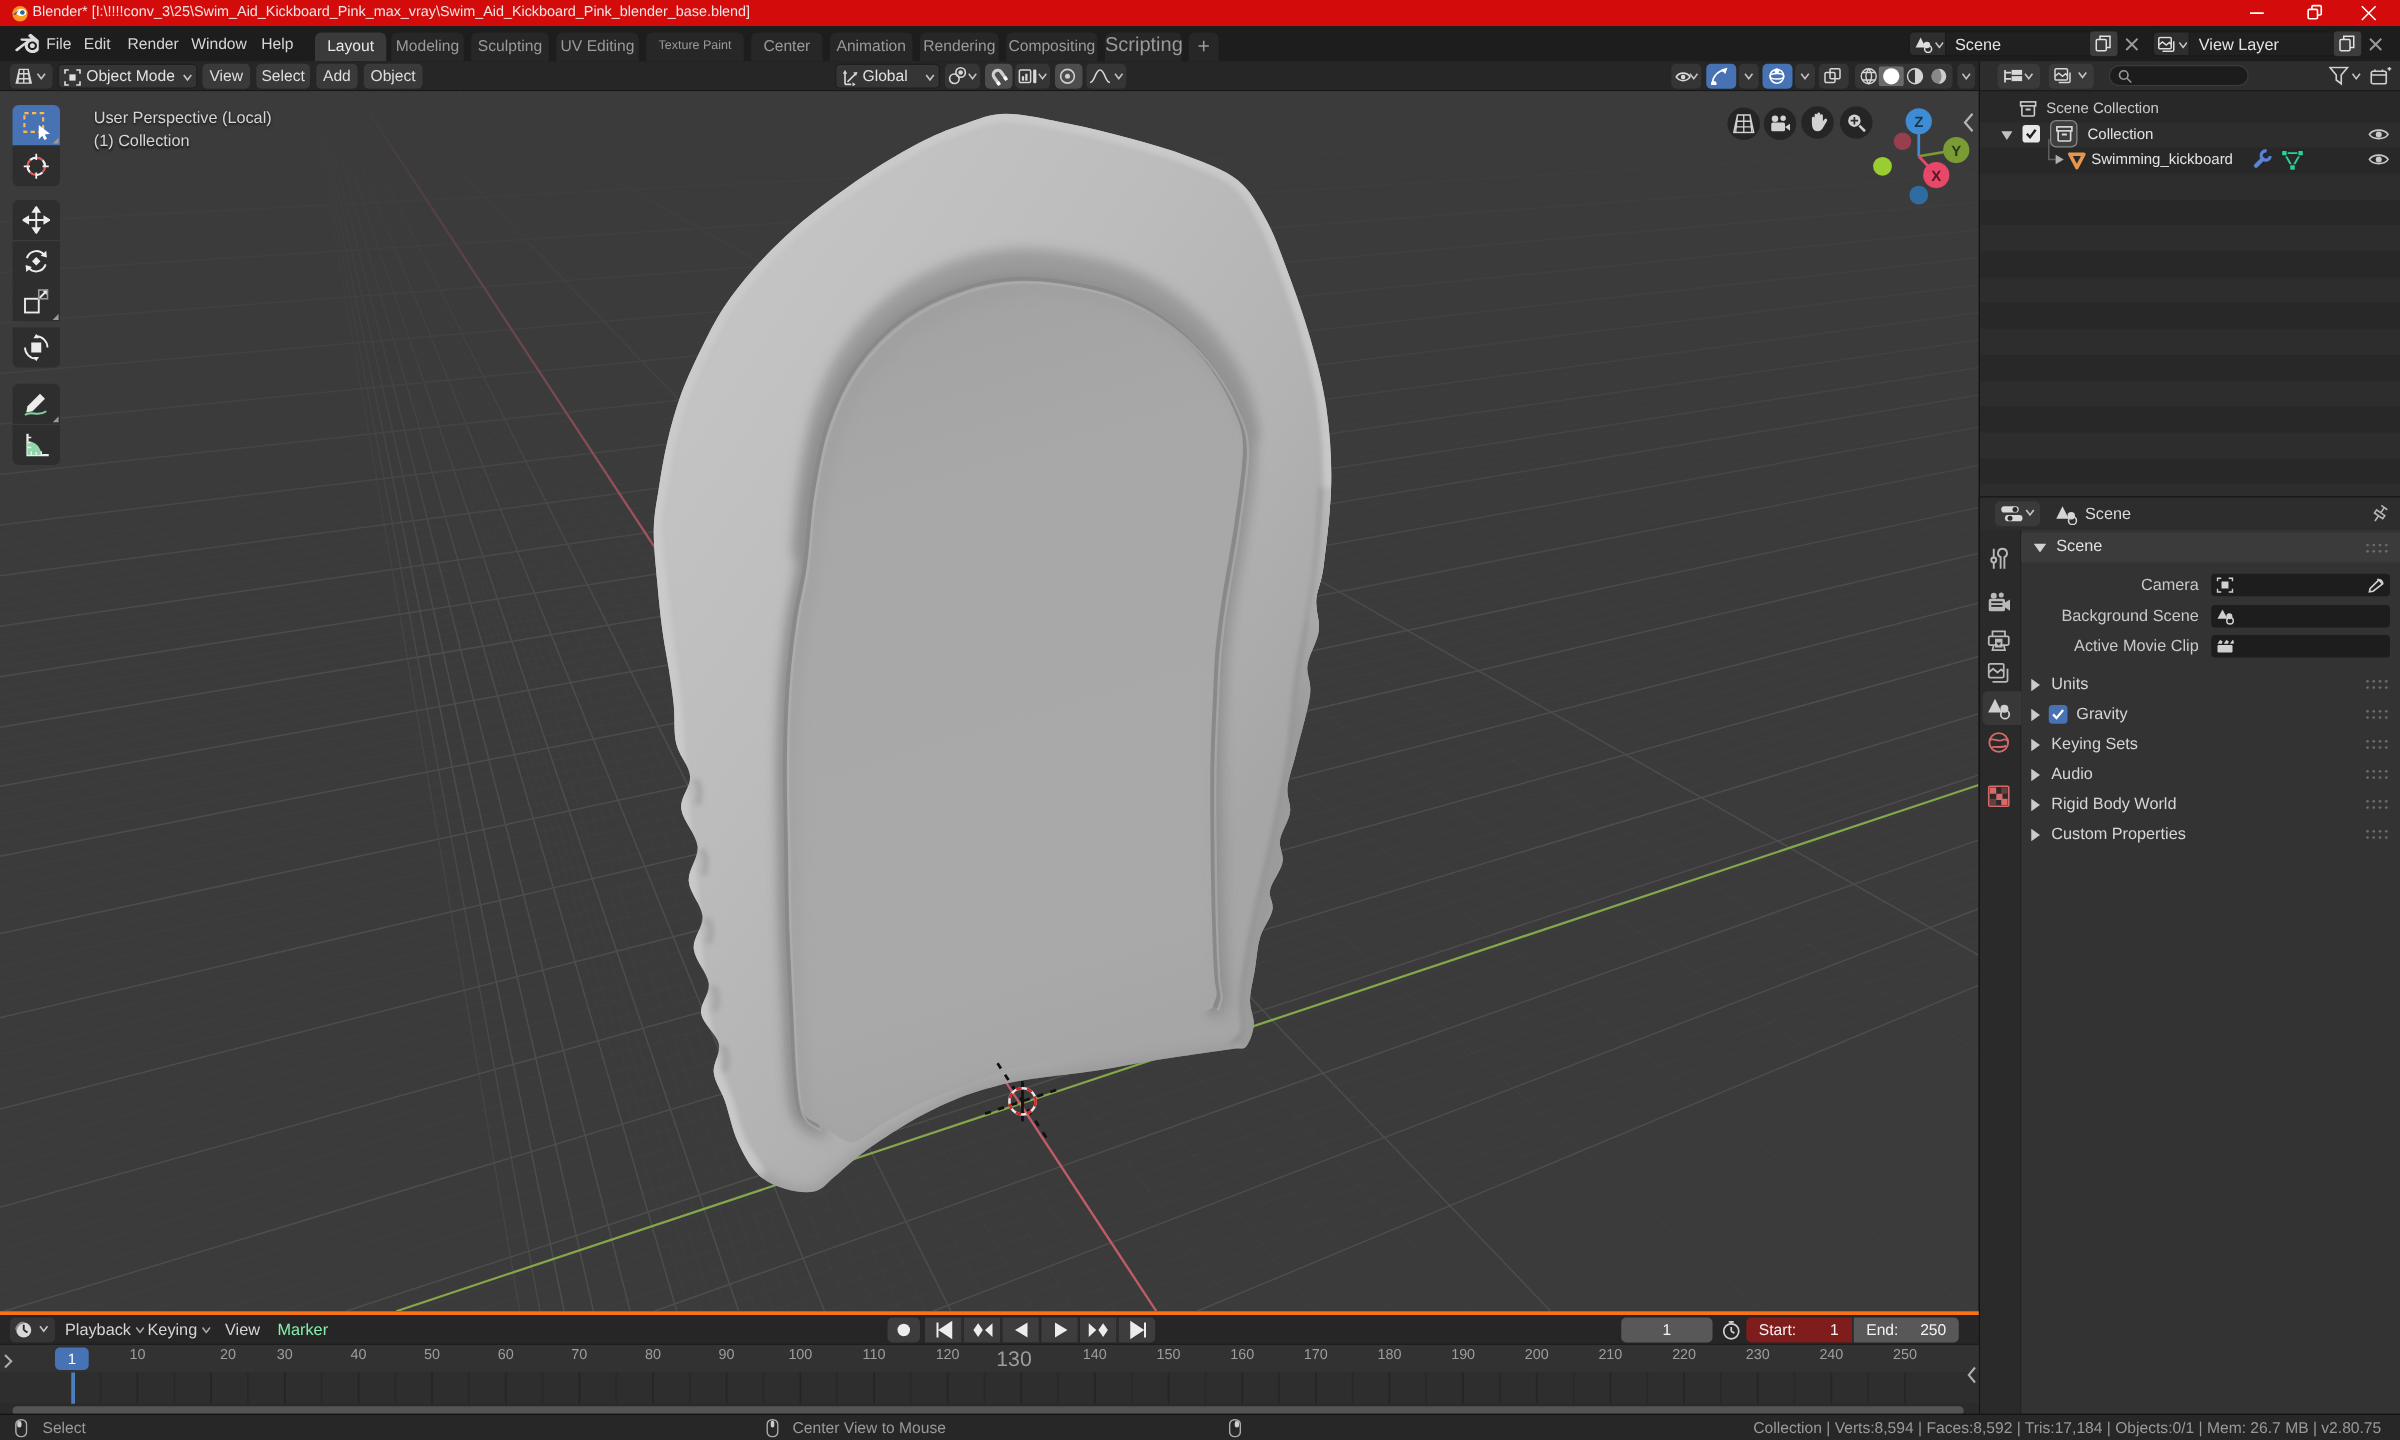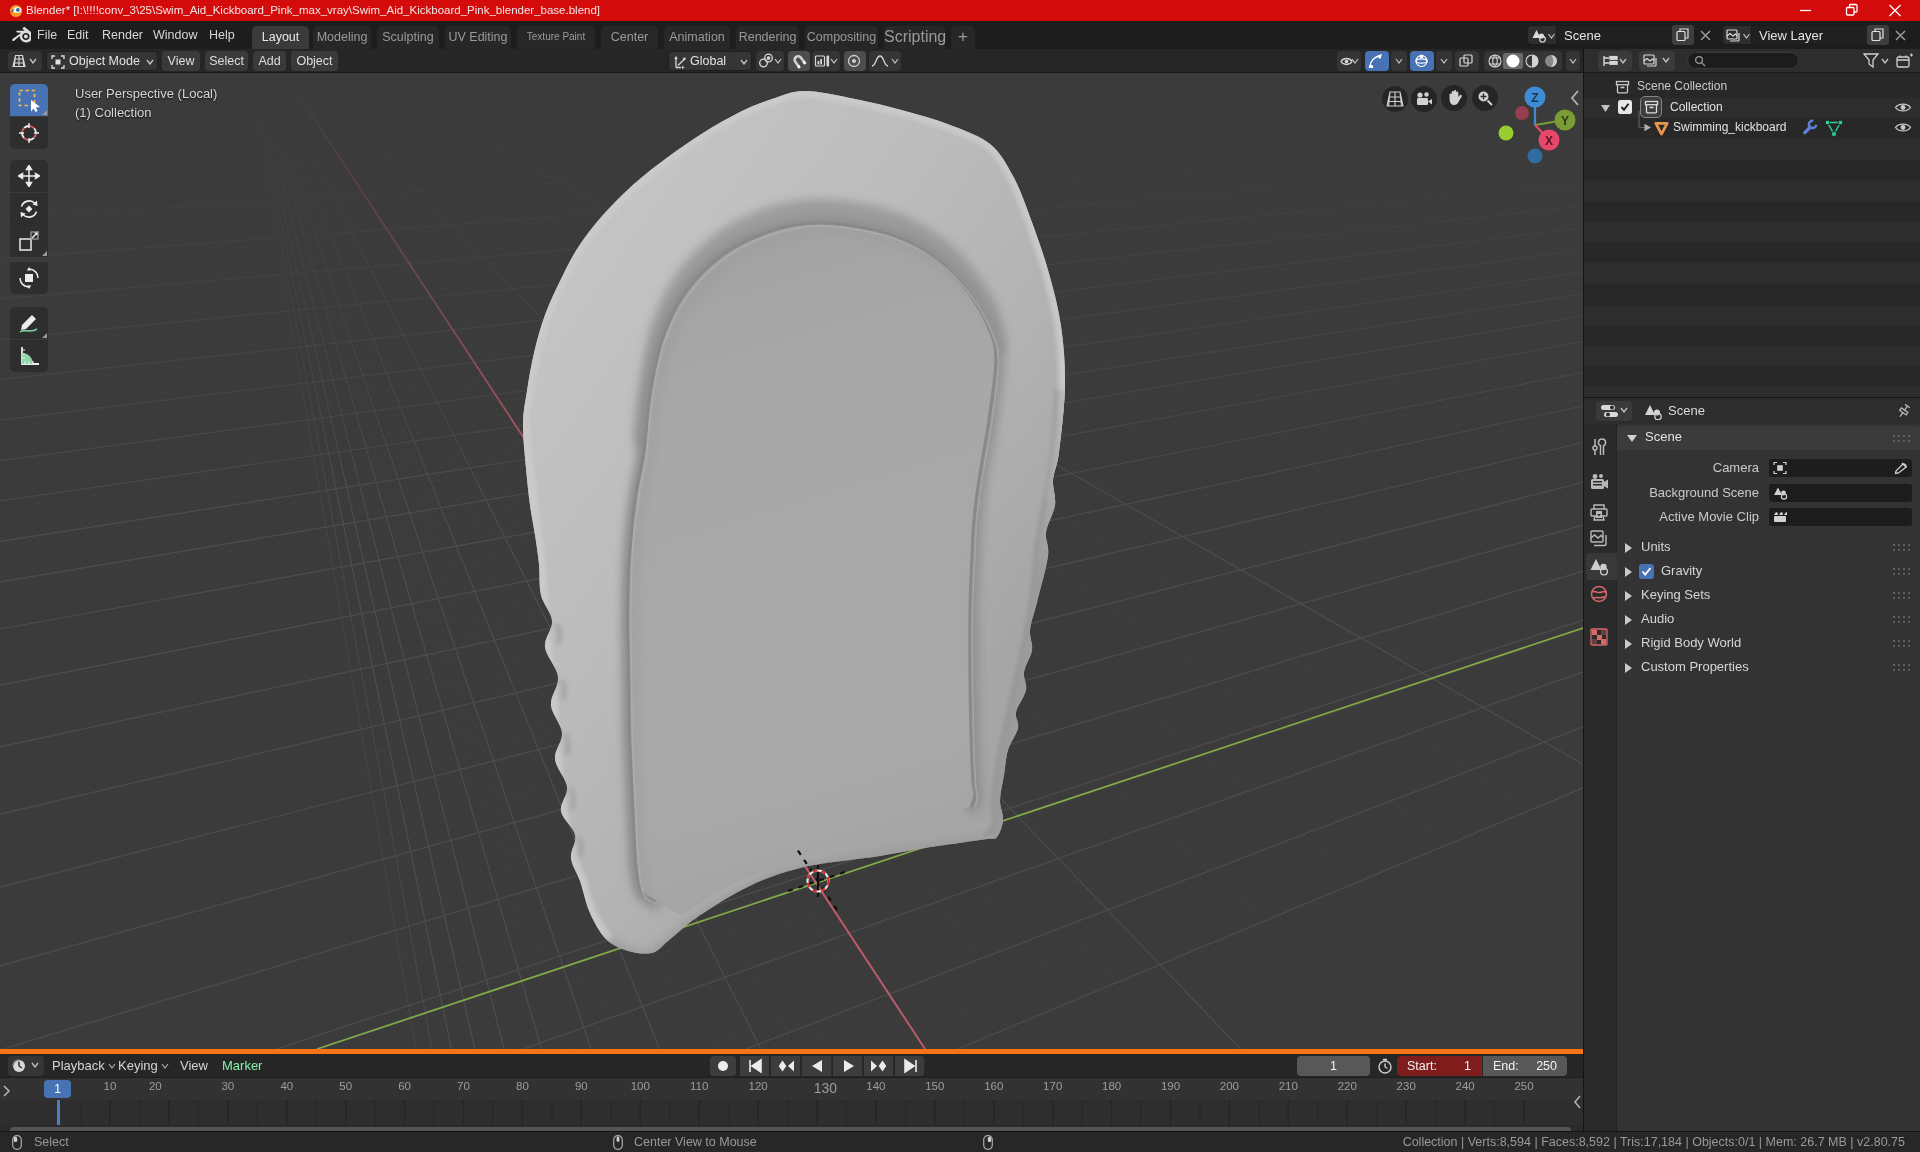--- a/index.html
+++ b/index.html
@@ -934,21 +934,21 @@
           <circle cx="2" cy="7" r="1.1"></circle>
           <circle cx="7" cy="2" r="1.1"></circle>
           <circle cx="7" cy="7" r="1.1"></circle>
           <circle cx="12" cy="2" r="1.1"></circle>
           <circle cx="12" cy="7" r="1.1"></circle>
           <circle cx="17" cy="2" r="1.1"></circle>
           <circle cx="17" cy="7" r="1.1"></circle>
         </g>
       </svg>
     </div>
-<div class="abs" style="left:0;top:1049px;width:1583px;height:82px;background:#2b2b2b;border-top:5px solid #f97316">
+<div class="abs" style="left:0;top:1049px;width:1583px;height:82px;background:#2b2b2b;border-top:3px solid #f97316">
       <div class="abs" style="left:0;top:0;width:1583px;height:24px;background:#262626;border-bottom:1px solid #1d1d1d"></div>
       <div class="abs" style="left:8px;top:2px;width:36px;height:20px;background:#353535;border-radius:4px">
         <svg class="abs" style="left:4px;top:3px" width="28" height="14" viewBox="0 0 28 14">
           <circle cx="7" cy="7" r="6" fill="#d8d8d8"></circle>
           <path d="M7 7 L7 2.8 M7 7 L10 9" stroke="#262626" stroke-width="1.5"></path>
           <path d="M7 1 A6 6 0 0 0 1 7" fill="none" stroke="#888" stroke-width="1.6"></path>
           <path d="M20 4 L23 8 L26 4" fill="none" stroke="#c5c5c5" stroke-width="1.3"></path>
         </svg>
       </div>
       <div class="abs" style="left:52px;top:0;height:24px;line-height:24px;font-size:13px;color:#d5d5d5">Playback<svg class="abs" style="left:100%;margin-left:3px;top:9px" width="8" height="6" viewBox="0 0 8 6">
@@ -1000,32 +1000,32 @@
       <div class="abs" style="left:1397px;top:2px;width:85px;height:20px;background:#7f1d1d;border-radius:4px 0 0 4px;border-right:1px solid #3f3f3f;font-size:12.5px;color:#f2f2f2">
         <span class="abs" style="left:10px;top:2.5px">Start:</span>
         <span class="abs" style="right:10px;top:2.5px">1</span>
       </div>
       <div class="abs" style="left:1483px;top:2px;width:84px;height:20px;background:#585858;border-radius:0 4px 4px 0;font-size:12.5px;color:#f2f2f2">
         <span class="abs" style="left:10px;top:2.5px">End:</span>
         <span class="abs" style="right:10px;top:2.5px">250</span>
       </div>
       <div class="abs" style="left:0;top:24px;width:1583px;height:22px;background:#323232"></div>
       <div class="abs" style="left:110.0px;top:26px;width:40px;margin-left:-20px;text-align:center;font-size:11.5px;color:#9d9d9d">10</div>
-      <div class="abs" style="left:168.9px;top:26px;width:40px;margin-left:-20px;text-align:left;font-size:11.5px;color:#9d9d9d">20</div>
+      <div class="abs" style="left:168.9px;top:26px;width:40px;margin-left:-20px;text-align:right;font-size:11.5px;color:#9d9d9d">20</div>
       <div class="abs" style="left:227.8px;top:26px;width:40px;margin-left:-20px;text-align:center;font-size:11.5px;color:#9d9d9d">30</div>
       <div class="abs" style="left:286.8px;top:26px;width:40px;margin-left:-20px;text-align:center;font-size:11.5px;color:#9d9d9d">40</div>
       <div class="abs" style="left:345.7px;top:26px;width:40px;margin-left:-20px;text-align:center;font-size:11.5px;color:#9d9d9d">50</div>
       <div class="abs" style="left:404.6px;top:26px;width:40px;margin-left:-20px;text-align:center;font-size:11.5px;color:#9d9d9d">60</div>
       <div class="abs" style="left:463.5px;top:26px;width:40px;margin-left:-20px;text-align:center;font-size:11.5px;color:#9d9d9d">70</div>
       <div class="abs" style="left:522.4px;top:26px;width:40px;margin-left:-20px;text-align:center;font-size:11.5px;color:#9d9d9d">80</div>
       <div class="abs" style="left:581.3px;top:26px;width:40px;margin-left:-20px;text-align:center;font-size:11.5px;color:#9d9d9d">90</div>
       <div class="abs" style="left:640.3px;top:26px;width:40px;margin-left:-20px;text-align:center;font-size:11.5px;color:#9d9d9d">100</div>
       <div class="abs" style="left:699.2px;top:26px;width:40px;margin-left:-20px;text-align:center;font-size:11.5px;color:#9d9d9d">110</div>
       <div class="abs" style="left:758.1px;top:26px;width:40px;margin-left:-20px;text-align:center;font-size:11.5px;color:#9d9d9d">120</div>
-      <div class="abs" style="left:817.0px;top:26px;width:40px;margin-left:-20px;text-align:right;font-size:14px;color:#9d9d9d">130</div>
+      <div class="abs" style="left:817.0px;top:26px;width:40px;margin-left:-20px;text-align:left;font-size:17px;color:#9d9d9d">130</div>
       <div class="abs" style="left:875.9px;top:26px;width:40px;margin-left:-20px;text-align:center;font-size:11.5px;color:#9d9d9d">140</div>
       <div class="abs" style="left:934.8px;top:26px;width:40px;margin-left:-20px;text-align:center;font-size:11.5px;color:#9d9d9d">150</div>
       <div class="abs" style="left:993.8px;top:26px;width:40px;margin-left:-20px;text-align:center;font-size:11.5px;color:#9d9d9d">160</div>
       <div class="abs" style="left:1052.7px;top:26px;width:40px;margin-left:-20px;text-align:center;font-size:11.5px;color:#9d9d9d">170</div>
       <div class="abs" style="left:1111.6px;top:26px;width:40px;margin-left:-20px;text-align:center;font-size:11.5px;color:#9d9d9d">180</div>
       <div class="abs" style="left:1170.5px;top:26px;width:40px;margin-left:-20px;text-align:center;font-size:11.5px;color:#9d9d9d">190</div>
       <div class="abs" style="left:1229.4px;top:26px;width:40px;margin-left:-20px;text-align:center;font-size:11.5px;color:#9d9d9d">200</div>
       <div class="abs" style="left:1288.3px;top:26px;width:40px;margin-left:-20px;text-align:center;font-size:11.5px;color:#9d9d9d">210</div>
       <div class="abs" style="left:1347.3px;top:26px;width:40px;margin-left:-20px;text-align:center;font-size:11.5px;color:#9d9d9d">220</div>
       <div class="abs" style="left:1406.2px;top:26px;width:40px;margin-left:-20px;text-align:center;font-size:11.5px;color:#9d9d9d">230</div>

